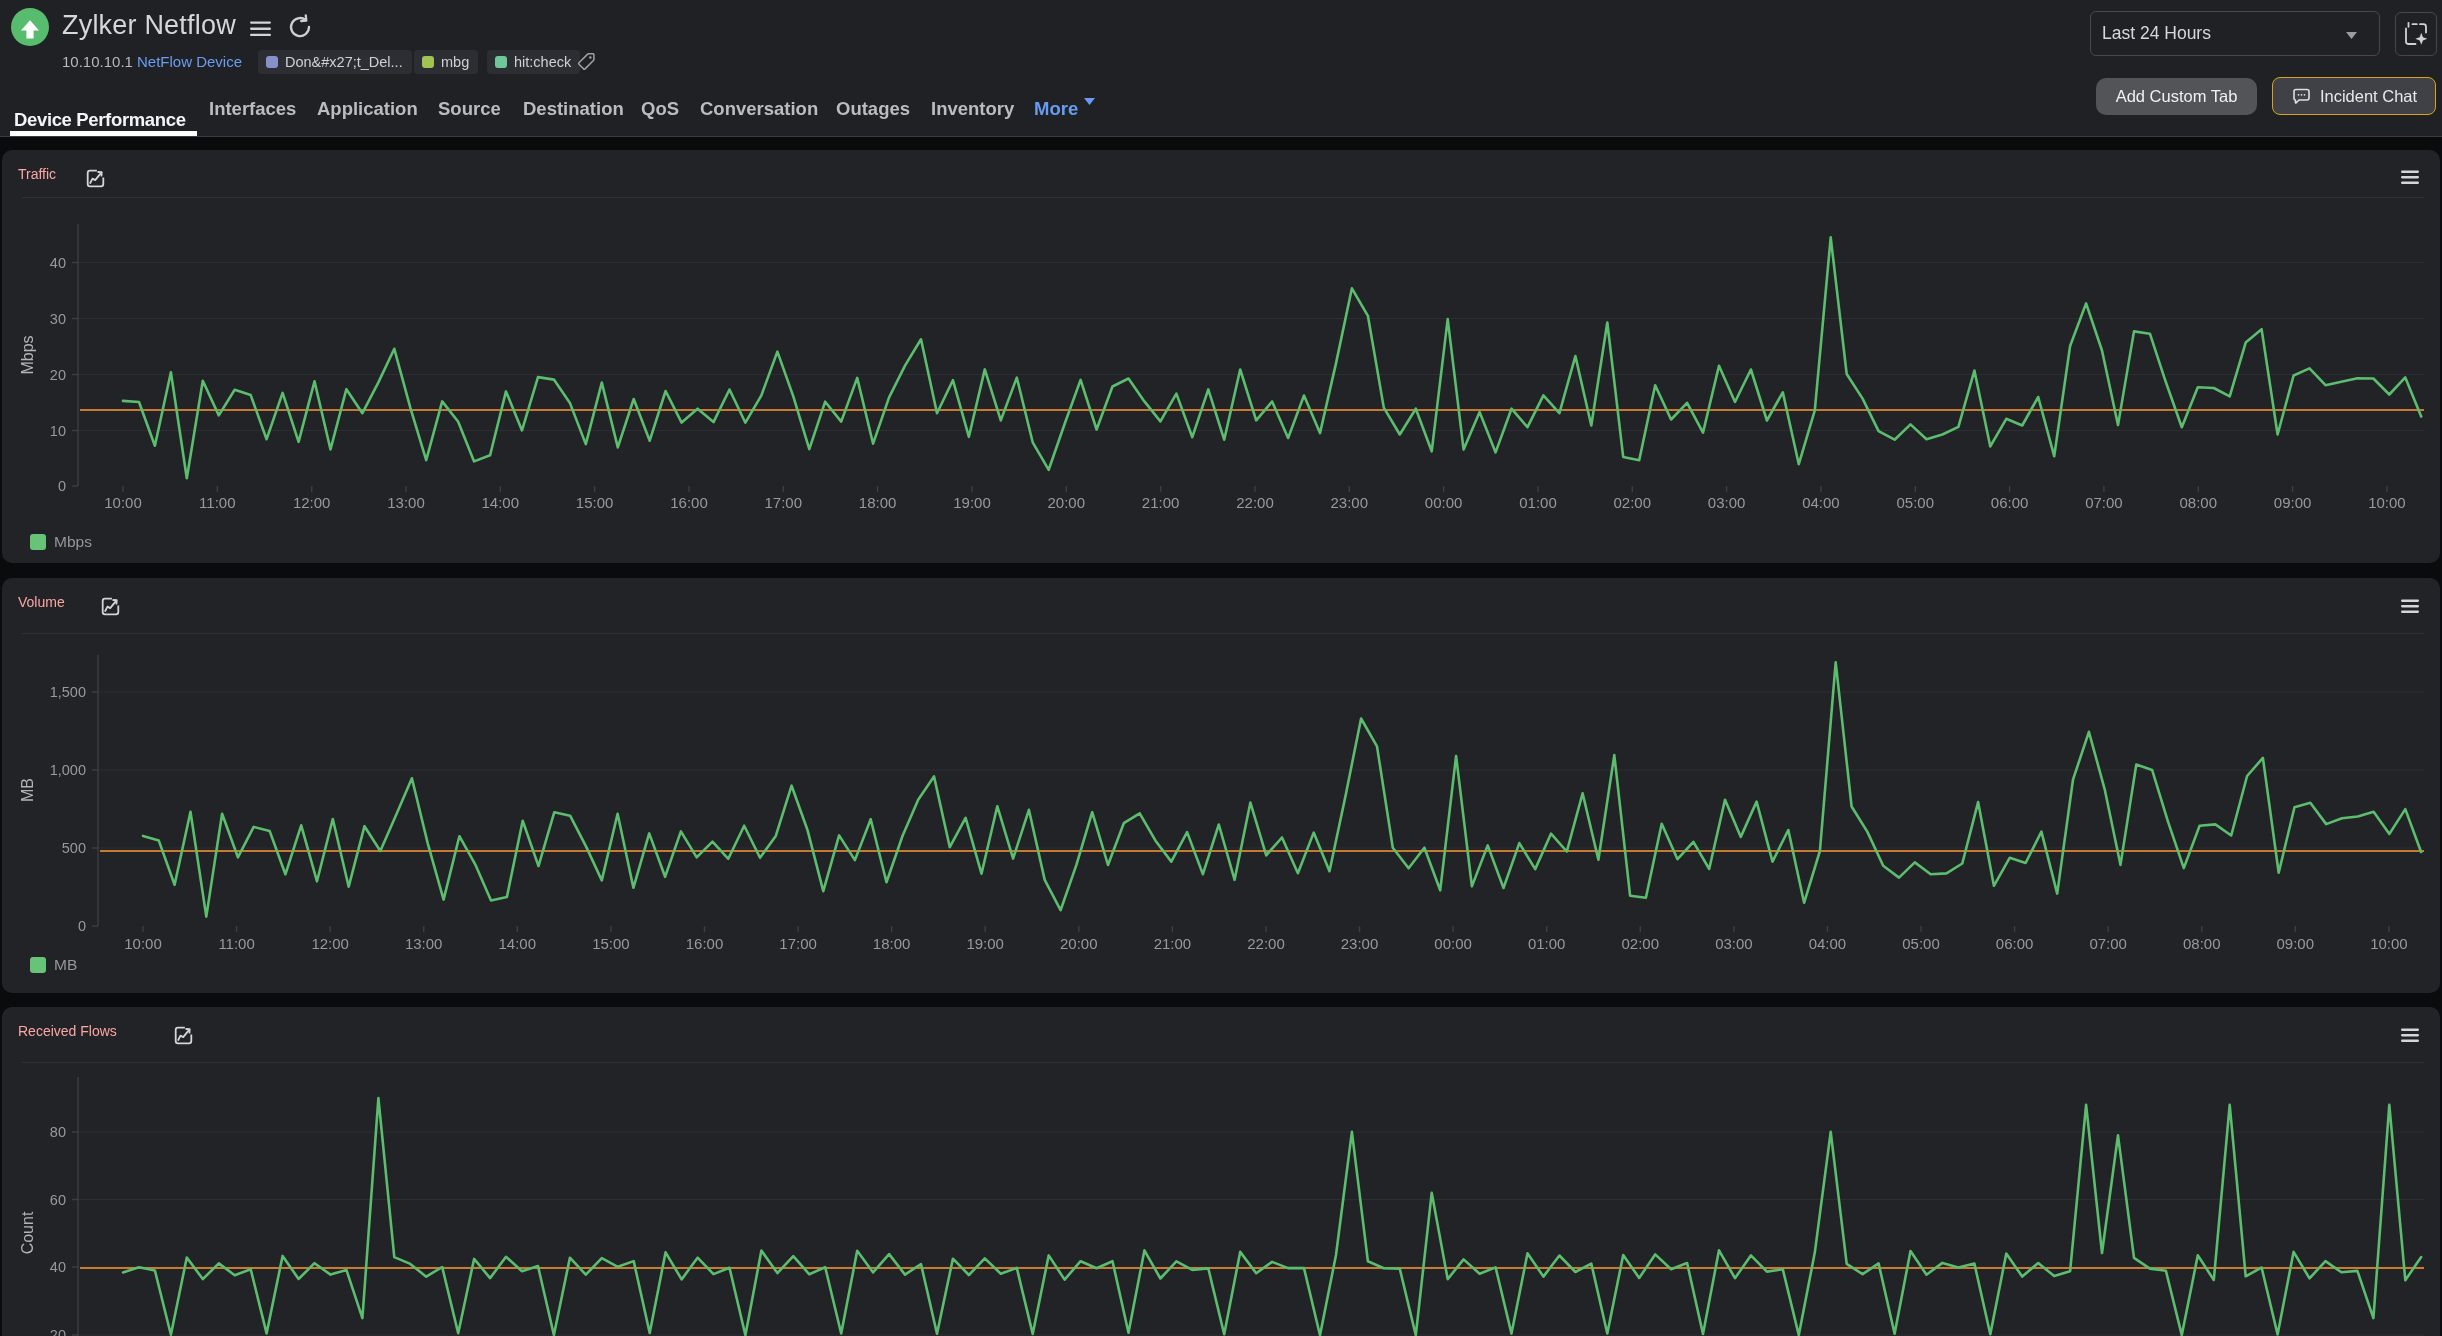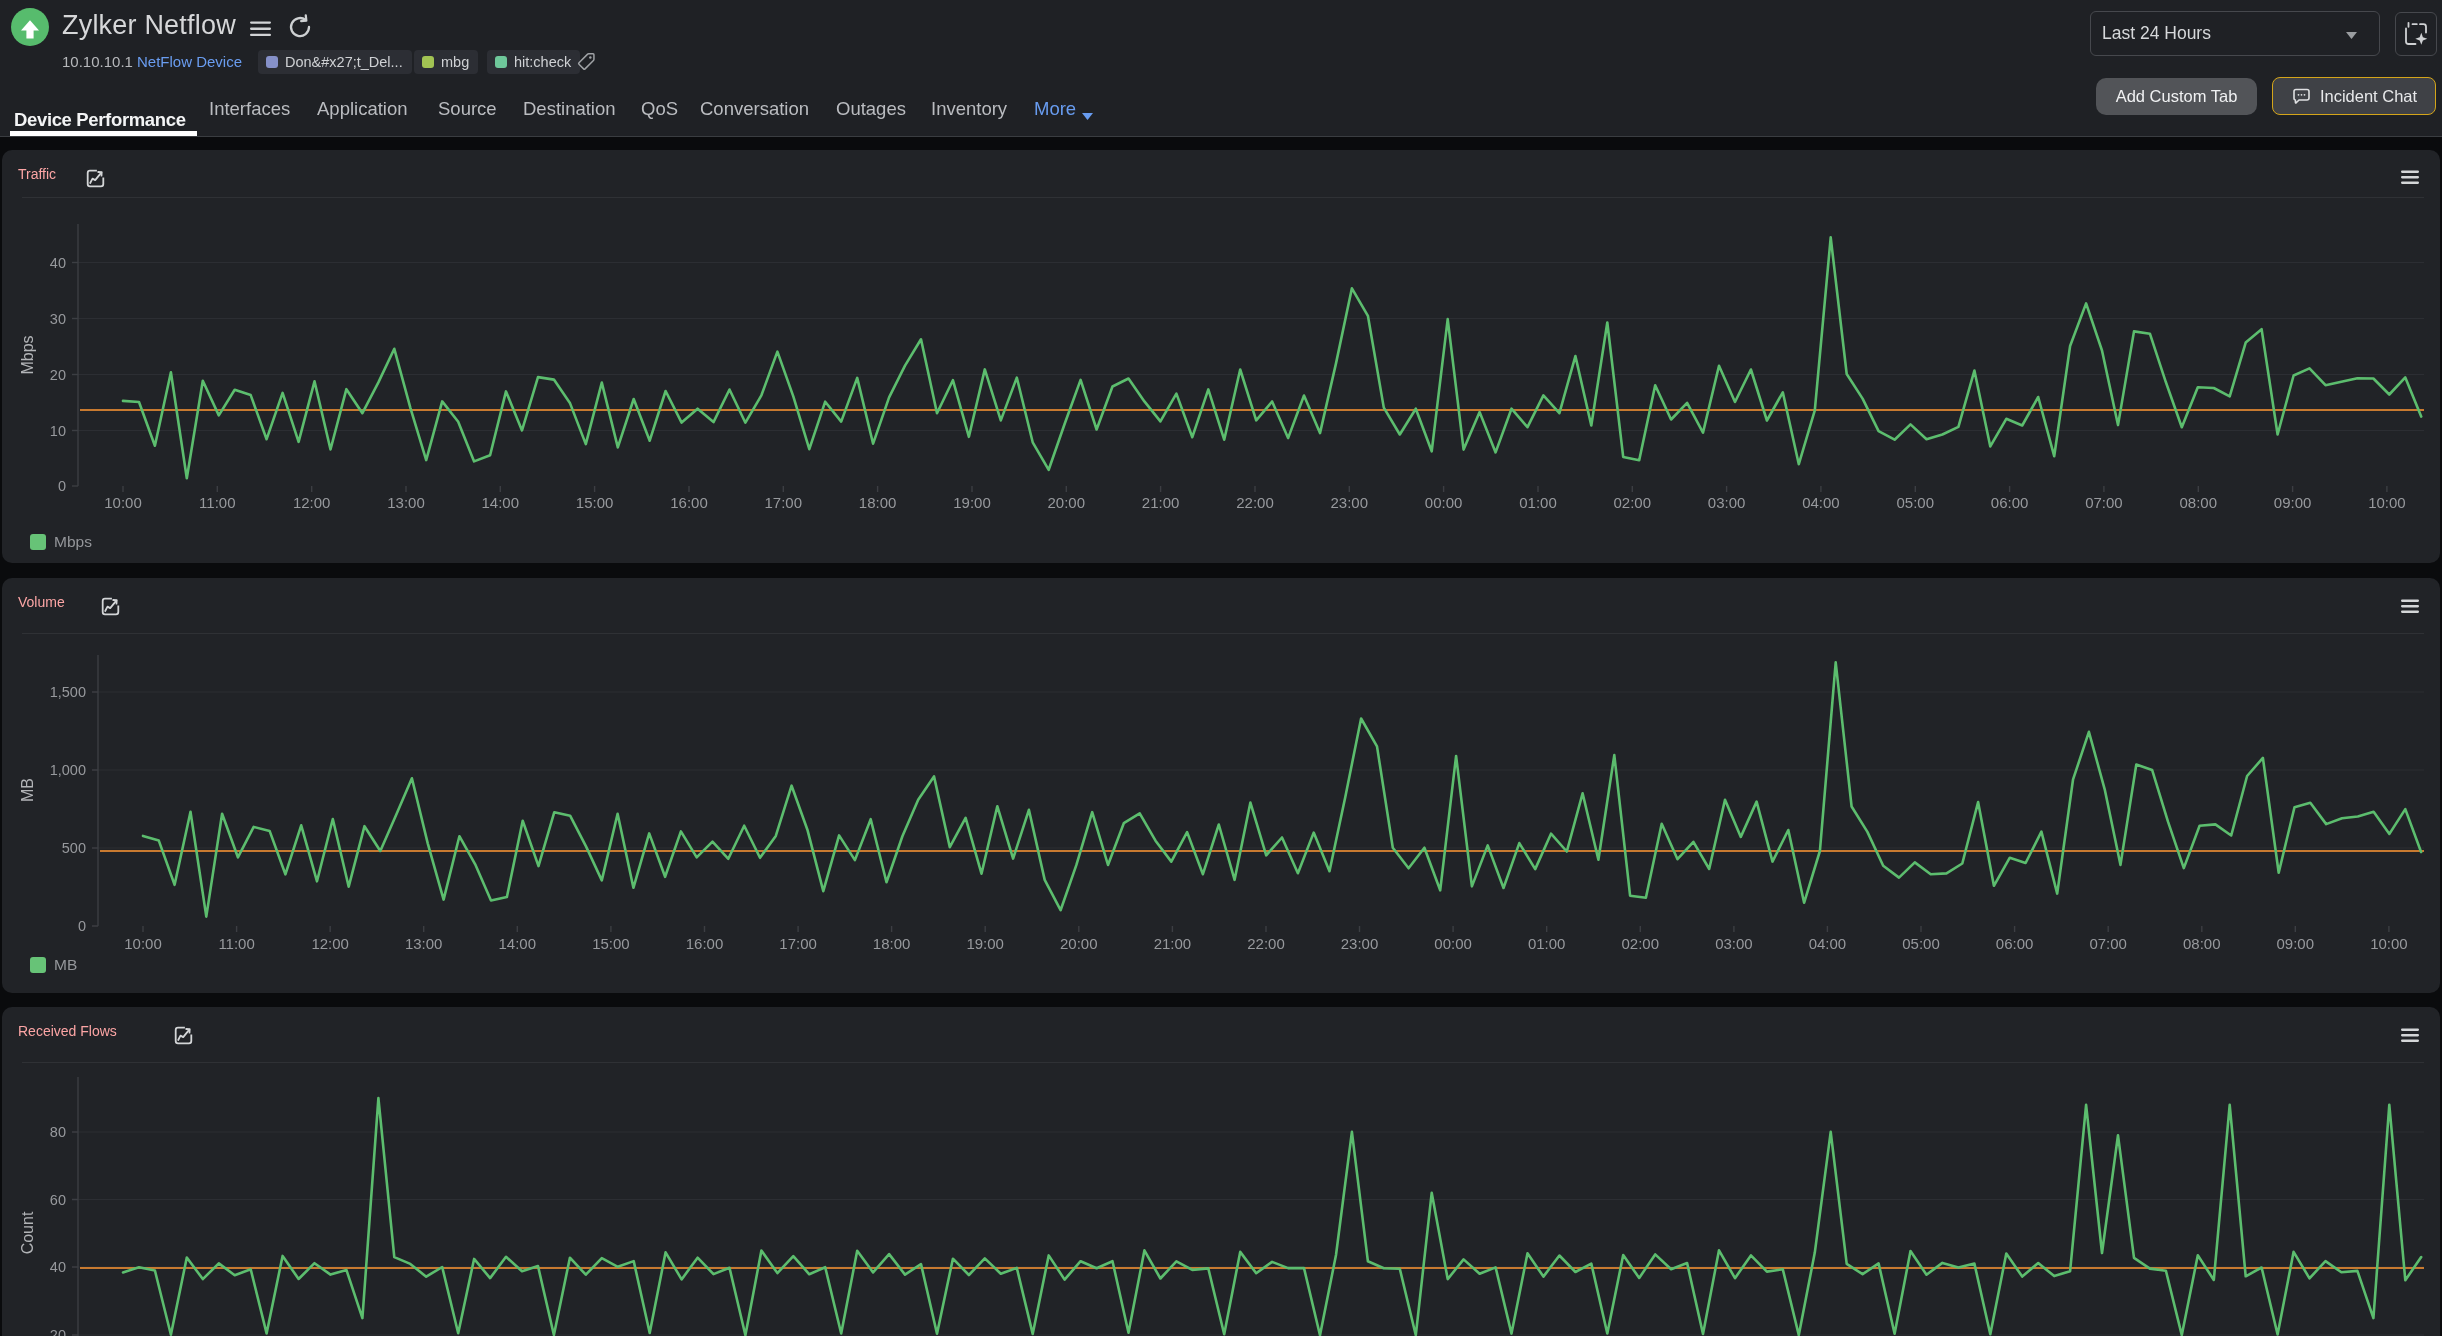--- a/index.html
+++ b/index.html
@@ -9,23 +9,23 @@
 #htitle { position:absolute; left:62px; top:10px; font-size:27px; color:#d6d7d9; font-weight:500;
   letter-spacing:.2px; }
 #ip { position:absolute; left:62px; top:53px; font-size:15px; color:#b6b8bb; }
 #devlink { position:absolute; left:137px; top:53px; font-size:15px; color:#6a9df0; }
 .chip { position:absolute; top:50px; height:24px; background:#2c2e34; border-radius:4px;
   display:flex; align-items:center; padding:0 9px 0 8px; font-size:14.5px; color:#cfd1d4;
   white-space:nowrap; overflow:hidden; }
 .chip .sq { width:12px; height:12px; border-radius:3px; margin-right:7px; flex:none; }
 #tabs { position:absolute; left:0; top:98px; width:2442px; height:40px; font-size:18.5px;
   color:#babcc0; }
-.tab { position:absolute; top:0; white-space:nowrap; }
+.tab { position:absolute; top:0; white-space:nowrap;font-weight:bold; }
 .tab.active { color:#f3f4f5; font-weight:700; letter-spacing:-0.35px;margin-top:11px; }
-.tab.more { color:#689cf0; display:flex; align-items:flex-end; }
+.tab.more { color:#689cf0; display:flex; align-items:flex-start; }
 .uline { position:absolute; left:10px; top:33px; width:187px; height:5px; background:#fff; }
 .select { position:absolute; left:2090px; top:11px; width:290px; height:45px; border:1px solid #46484d;
   border-radius:6px; color:#d6d8da; font-size:17px;padding-left:48px; }
 .select span { position:absolute; left:11px; top:11px; font-size:17.5px; }
 .iconbtn { position:absolute; left:2395px; top:12px; width:42px; height:44px; border:1px solid #46484d;
   border-radius:6px; display:flex; align-items:center; justify-content:center; }
 .btn1 { position:absolute; left:2096px; top:78px; width:161px; height:37px; background:#525458;
   border-radius:10px; color:#f0f1f2; font-size:16.5px; display:flex; align-items:center; justify-content:center; }
 .btn2 { position:absolute; left:2272px; top:77px; width:164px; height:38px; background:#3f4146;
   border:1.5px solid #d4a51a; border-radius:8px; color:#e7e8ea; font-size:16.5px;

